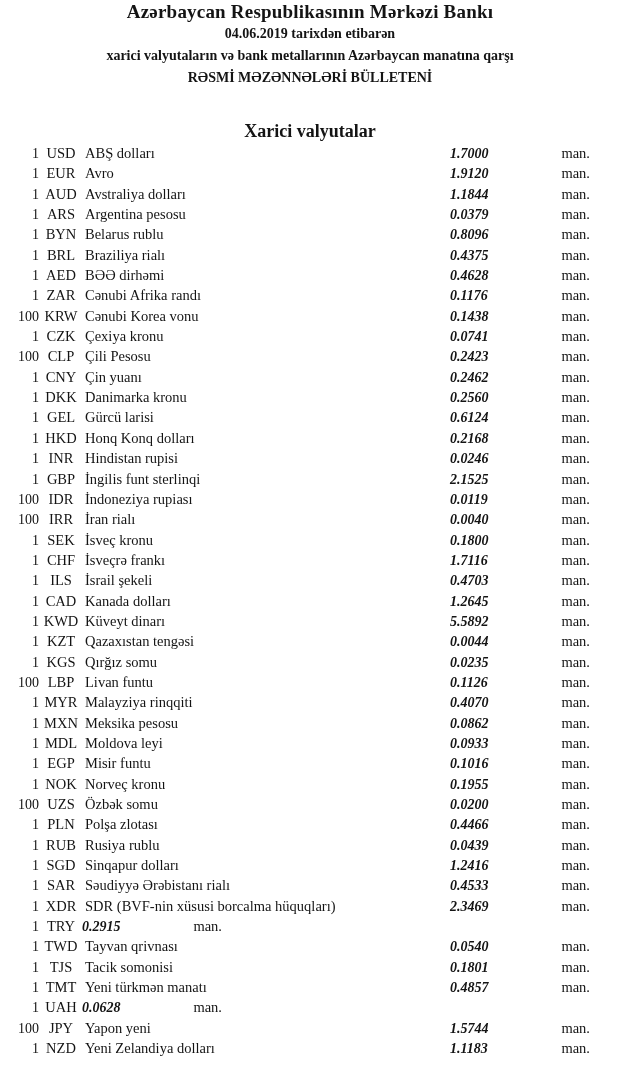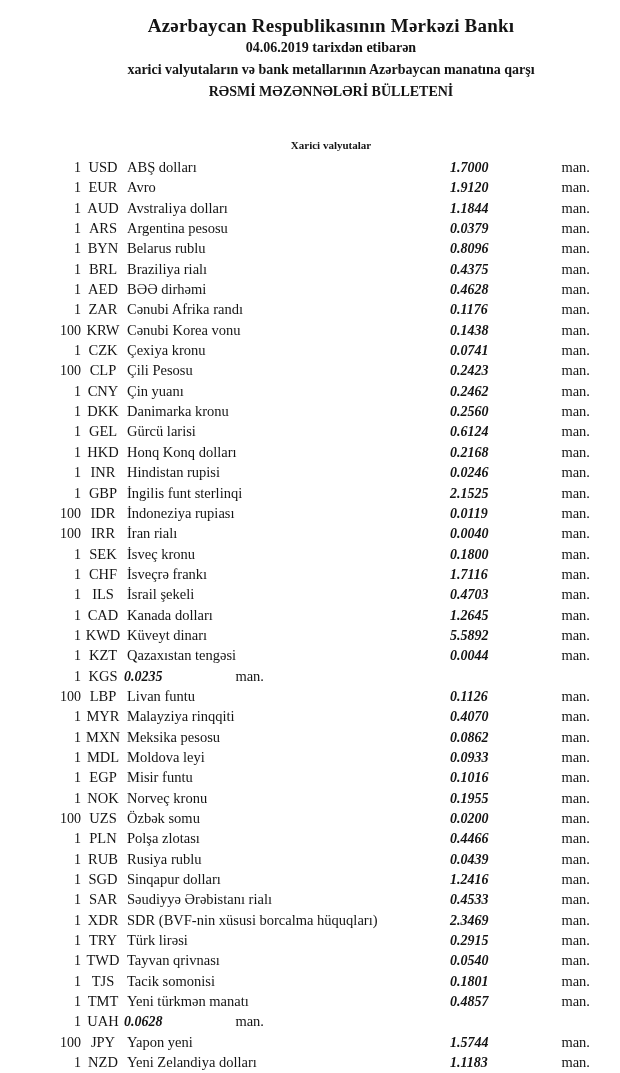--- a/index.html
+++ b/index.html
@@ -8,41 +8,40 @@
   }
   body {
     width: 620px;
     height: 1073px;
     background: #ffffff;
     color: #141414;
     font-family: "Liberation Serif", "DejaVu Serif", serif;
     overflow: hidden;
   }
   .doc {
-    padding-top: 14px;
-    margin-left: 42px;
+    padding-top: 0;
   }
   .doc-header {
     text-align: center;
   }
   .title {
     font-size: 19px;
     font-weight: bold;
     line-height: 23px;
     letter-spacing: 0.2px;
   }
   .hline {
     font-size: 14px;
     font-weight: bold;
     line-height: 22px;
   }
   .section-title {
     margin-top: 31px;
     text-align: center;
-    font-size: 11px;
+    font-size: 18px;
     font-weight: bold;
     line-height: 22px;
   }
   .rates-table {
     margin-top: 1px;
   }
   .rate-row {
     display: flex;
     align-items: baseline;
     height: 20.35px;
@@ -268,20 +267,21 @@
       <div class="rate-row">
         <span class="cell-qty">1</span>
         <span class="cell-code">KZT</span>
         <span class="cell-name">Qazaxıstan tengəsi</span>
         <span class="cell-rate">0.0044</span>
         <span class="cell-unit">man.</span>
       </div>
       <div class="rate-row">
         <span class="cell-qty">1</span>
         <span class="cell-code">KGS</span>
+        <span class="cell-name">Qırğız somu</span>
         <span class="cell-rate">0.0235</span>
         <span class="cell-unit">man.</span>
       </div>
       <div class="rate-row">
         <span class="cell-qty">100</span>
         <span class="cell-code">LBP</span>
         <span class="cell-name">Livan funtu</span>
         <span class="cell-rate">0.1126</span>
         <span class="cell-unit">man.</span>
       </div>
@@ -358,21 +358,20 @@
       <div class="rate-row">
         <span class="cell-qty">1</span>
         <span class="cell-code">XDR</span>
         <span class="cell-name">SDR (BVF-nin xüsusi borcalma hüquqları)</span>
         <span class="cell-rate">2.3469</span>
         <span class="cell-unit">man.</span>
       </div>
       <div class="rate-row">
         <span class="cell-qty">1</span>
         <span class="cell-code">TRY</span>
-        <span class="cell-name">Türk lirəsi</span>
         <span class="cell-rate">0.2915</span>
         <span class="cell-unit">man.</span>
       </div>
       <div class="rate-row">
         <span class="cell-qty">1</span>
         <span class="cell-code">TWD</span>
         <span class="cell-name">Tayvan qrivnası</span>
         <span class="cell-rate">0.0540</span>
         <span class="cell-unit">man.</span>
       </div>

